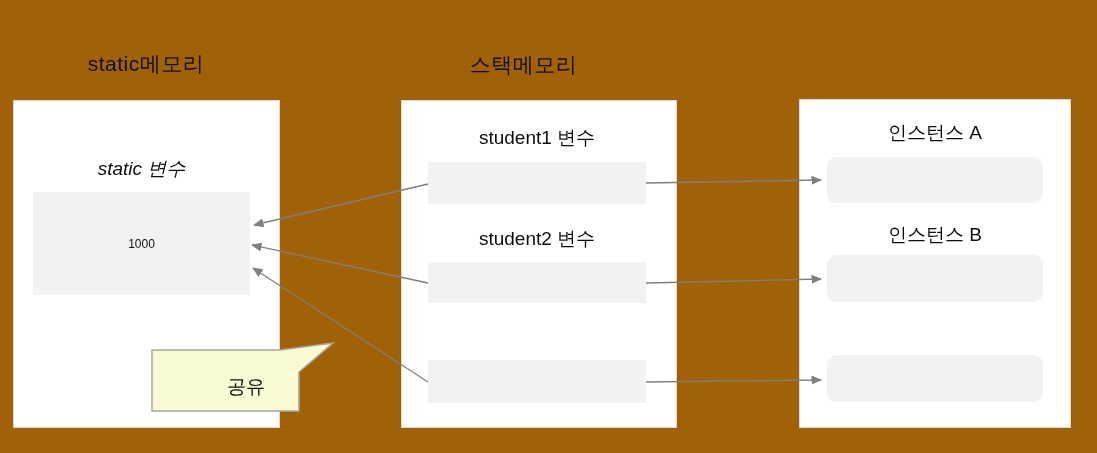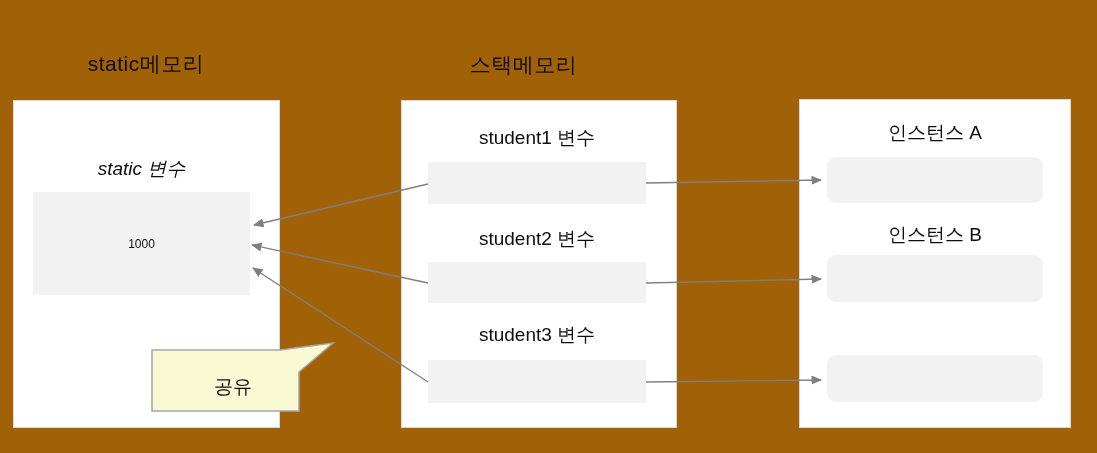--- a/index.html
+++ b/index.html
@@ -61,20 +61,21 @@
     pointer-events: none;
   }
   .callout-label {
     position: absolute;
     left: 152px; top: 374px;
     width: 162px;
     text-align: center;
     font-size: 19px;
     color: #0d0d0d;
     z-index: 5;
+    padding-left: 13px;
   }
 </style>
 </head>
 <body>
 
 <div class="stage">
 
   <div class="col-title" style="left:13px; top:50px; width:266px;">static메모리</div>
   <div class="col-title" style="left:386px; top:51px; width:275px;">스택메모리</div>
 
@@ -86,21 +87,20 @@
   <div class="value-box" style="left:33px; top:192px; width:217px; height:103px;">
     <span>1000</span>
   </div>
 
   <div class="slot-label" style="left:428px; top:125px; width:218px;">student1 변수</div>
   <div class="slot" style="left:428px; top:162px; width:218px; height:42px;"></div>
 
   <div class="slot-label" style="left:428px; top:226px; width:218px;">student2 변수</div>
   <div class="slot" style="left:428px; top:262px; width:218px; height:41px;"></div>
 
-  <div class="slot-label" style="left:428px; top:322px; width:218px;">student3 변수</div>
   <div class="slot" style="left:428px; top:360px; width:218px; height:43px;"></div>
 
   <div class="slot-label" style="left:827px; top:120px; width:216px;">인스턴스 A</div>
   <div class="slot rounded" style="left:827px; top:157px; width:216px; height:46px;"></div>
 
   <div class="slot-label" style="left:827px; top:222px; width:216px;">인스턴스 B</div>
   <div class="slot rounded" style="left:827px; top:255px; width:216px; height:47px;"></div>
 
   <div class="slot rounded" style="left:827px; top:355px; width:216px; height:47px;"></div>
 

